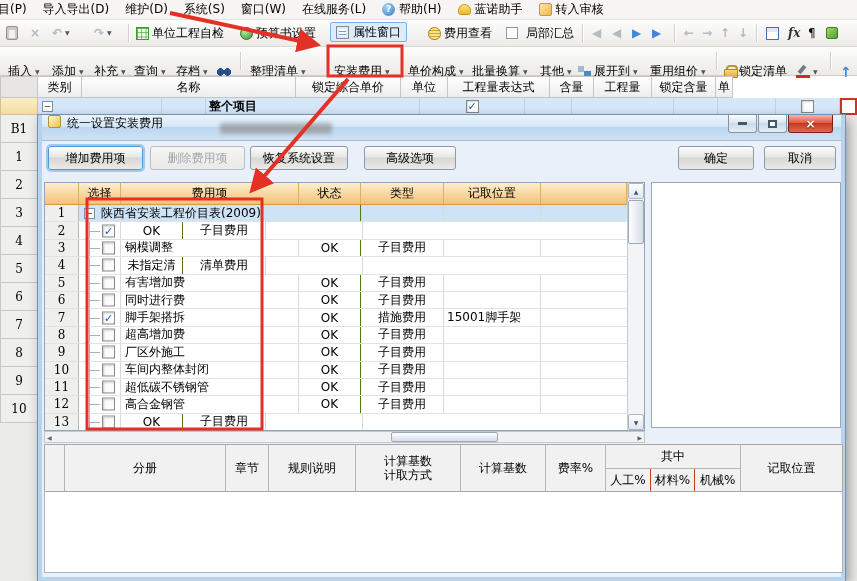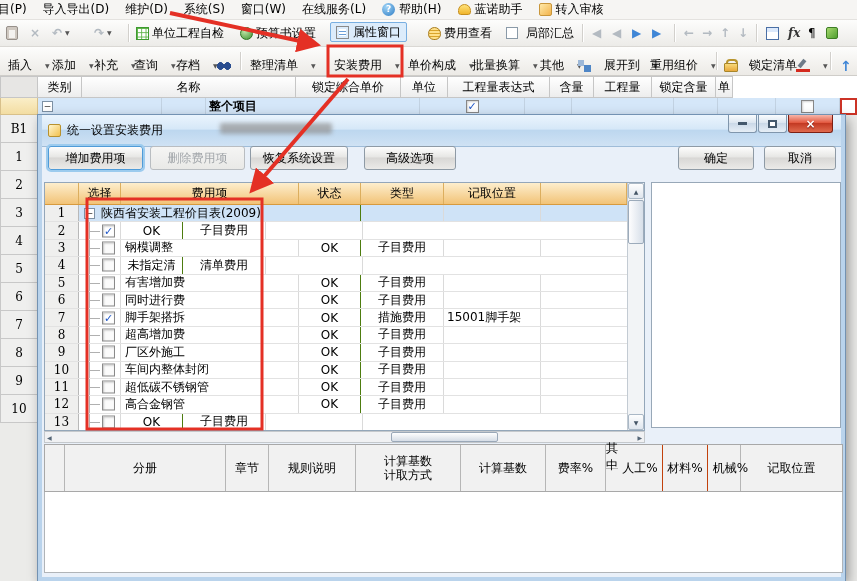--- a/index.html
+++ b/index.html
@@ -8,21 +8,21 @@
 
   
   .menubar{position:absolute;left:0;top:0;width:857px;height:20px;background:#f6f5f3;display:flex;align-items:center;border-bottom:1px solid #e4e2df}
   .menu-item{padding:2px 8px;display:flex;align-items:center;gap:4px;white-space:nowrap}
   .menu-item:first-child{padding-left:2px;margin-left:-4px}
 
   
   .toolbar1{position:absolute;left:0;top:20px;width:857px;height:27px;background:linear-gradient(#fdfdfc,#ecebe8);border-bottom:1px solid #dad8d4}
   .toolbar2{position:absolute;left:0;top:47px;width:857px;height:29px;background:linear-gradient(#fdfdfc,#eceae6);border-bottom:1px solid #cfcdc9}
   .t1i{position:absolute;top:3px;height:20px;display:flex;align-items:center;gap:3px;white-space:nowrap}
-  .t2i{position:absolute;top:9px;height:19px;display:flex;align-items:center;gap:13px;white-space:nowrap}
+  .t2i{position:absolute;top:15px;height:19px;display:flex;align-items:center;gap:3px;white-space:nowrap}
   .vsep{position:absolute;top:4px;width:1px;height:18px;background:#d2d0cc;box-shadow:1px 0 0 #fff}
   .caret{font-size:6px;color:#555;line-height:6px}
   .dim{color:#b3bac1;font-weight:bold}
   .blue{color:#3f86d6;font-weight:bold}
   .tb-active{border:1px solid #79afe1;background:#dcecfb;border-radius:2px;padding:2px 5px;display:flex;gap:4px;align-items:center}
   .tb-cb{width:12px;height:12px;border:1px solid #8a9aa8;background:#fff;display:inline-block}
 
   
   .ic{display:inline-block;flex:none}
   .ic-help{width:13px;height:13px;border-radius:50%;background:radial-gradient(circle at 35% 30%,#9fd4f7,#2f7cc4);color:#fff;font-size:9px;font-weight:bold;text-align:center;line-height:13px}
@@ -69,21 +69,21 @@
   .gcb{width:13px;height:13px;border:1px solid #888;background:#fff;box-shadow:inset 1px 1px 2px rgba(0,0,0,.18);margin:0 auto;font-size:11px;line-height:12px;text-align:center;color:#1e56c8;font-weight:bold}
 
   
   .rowstrip{position:absolute;left:0;top:115px;width:38px;height:562px;background:#ebebe9;z-index:1}
   .rs-cell{height:28px;border:1px solid #c8c8c8;border-top:none;background:#efefee;display:flex;align-items:center;justify-content:center;font-family:"DejaVu Serif",serif}
 
   .right-sliver{position:absolute;left:845px;top:115px;width:12px;height:466px;background:#ebebe9;z-index:1}
 
   
   .dialog{position:absolute;left:38px;top:115px;width:807px;height:466px;z-index:10;background:#e9f0f9;border:4px solid #b9d3ec;border-top:none;outline:1px solid #7392b2;box-shadow:3px 4px 12px rgba(0,0,0,.4)}
-  .dlg-title{position:relative;height:32px;background:linear-gradient(#eaf4fd 0%,#d6e8f8 45%,#bdd7ef 50%,#cfe2f4 100%);border-bottom:1px solid #9fbcd8;display:flex;align-items:center;gap:6px;padding-left:6px}
+  .dlg-title{position:relative;height:26px;background:linear-gradient(#eaf4fd 0%,#d6e8f8 45%,#bdd7ef 50%,#cfe2f4 100%);border-bottom:1px solid #9fbcd8;display:flex;align-items:flex-start;gap:6px;padding-left:6px}
   .redact{position:absolute;left:178px;top:8px;width:112px;height:11px;background:#929292;filter:blur(2px);opacity:.7;border-radius:2px}
   .wbtns{position:absolute;top:0;right:8px;display:flex;gap:1px}
   .wb{width:29px;height:18px;border:1px solid #8096ac;border-top:none;border-radius:0 0 3px 3px;background:linear-gradient(#fafcfe,#dce6f0 45%,#cbd9e8 50%,#e6eef6);display:flex;align-items:center;justify-content:center}
   .wb-min-glyph{width:9px;height:3px;background:#44586c}
   .wb-max-glyph{width:9px;height:8px;border:2px solid #44586c;background:#fff}
   .wb-close{width:45px;background:linear-gradient(#f6b5a9,#e25940 45%,#c33a23 50%,#e06a4e);border-color:#7c2014;color:#fff;font-weight:bold;font-size:12px;text-shadow:0 1px 1px #7a1a10}
 
   .dbtn{position:absolute;top:31px;height:24px;border:1px solid #8e9aa5;border-radius:3px;background:linear-gradient(#fdfdfd,#e7e7e5 45%,#d8d7d5 50%,#ebeae8);display:flex;align-items:center;justify-content:center;white-space:nowrap}
   .dbtn-focus{border-color:#4f9bd8;outline:2px solid #9ccbee}
   .dbtn-disabled{color:#a2a6aa;border-color:#b9bdc1;background:linear-gradient(#f5f5f4,#e9e9e7)}
@@ -119,21 +119,21 @@
   .rpanel{position:absolute;left:609px;top:67px;width:190px;height:246px;background:#fff;border:1px solid #98a8b8}
 
   .hscroll{position:absolute;left:2px;top:316px;width:601px;height:12px;background:#f0f1f3;border:1px solid #c4c8cc}
   .hthumb{position:absolute;left:346px;top:0;width:107px;height:10px;background:linear-gradient(#fefefe,#d6dde6);border:1px solid #9aa8b8;border-radius:2px}
   .harrow{position:absolute;top:1px;font-size:6px;color:#567;line-height:9px}
 
   
   .dt{position:absolute;left:2px;top:329px;width:799px;height:48px;display:flex;border:1px solid #a8a8a8;background:#f1f1f1}
   .dtc{border-right:1px solid #b6b6b6;display:flex;align-items:center;justify-content:center;text-align:center;white-space:nowrap;overflow:hidden}
   .d0{width:20px}.d1{width:161px}.d2{width:43px}.d3{width:87px}.d4{width:105px;flex-direction:column;line-height:1.2}.d5{width:85px}.d6{width:60px}.d8{width:103px;border-right:none;flex:1}
-  .dt-among{width:135px;display:flex;flex-direction:row;border-right:1px solid #b6b6b6}
+  .dt-among{width:135px;display:flex;flex-direction:column;border-right:1px solid #b6b6b6}
   .dt-among-top{height:24px;border-bottom:1px solid #b6b6b6;display:flex;align-items:center;justify-content:center}
   .dt-among-bottom{flex:1;display:flex}
   .dsub{width:45px;border-right:1px solid #c2410c;display:flex;align-items:center;justify-content:center}
   .dsub:last-child{border-right:none}
   .dlg-bottom{position:absolute;left:2px;top:377px;width:799px;height:81px;background:#fff;border:1px solid #b0b4b8;border-top:none}
 
   
   .anno{position:absolute;left:0;top:0;z-index:60;pointer-events:none}
   .anno line{stroke:#e43025;stroke-width:4}
   .anno rect{fill:none;stroke:#e43025;stroke-width:3}

